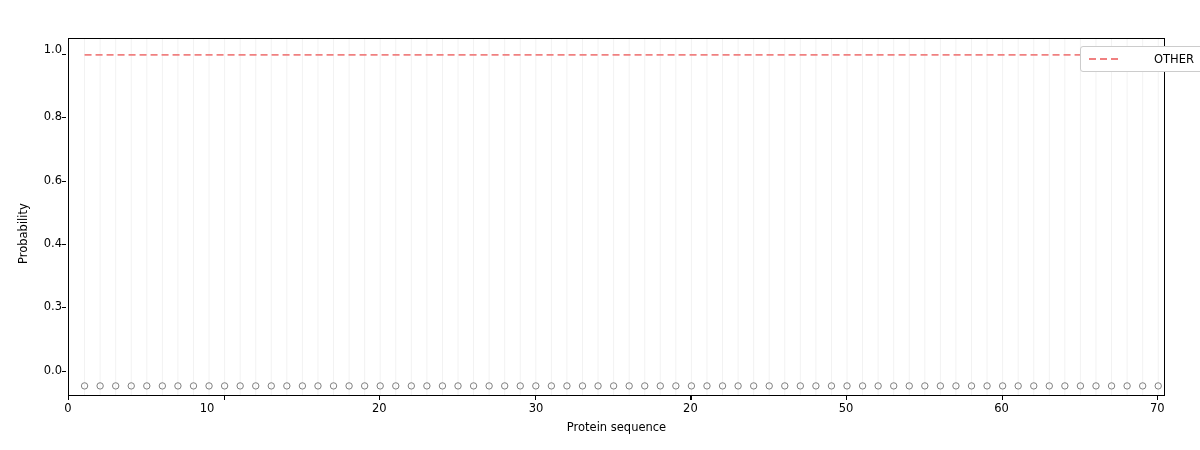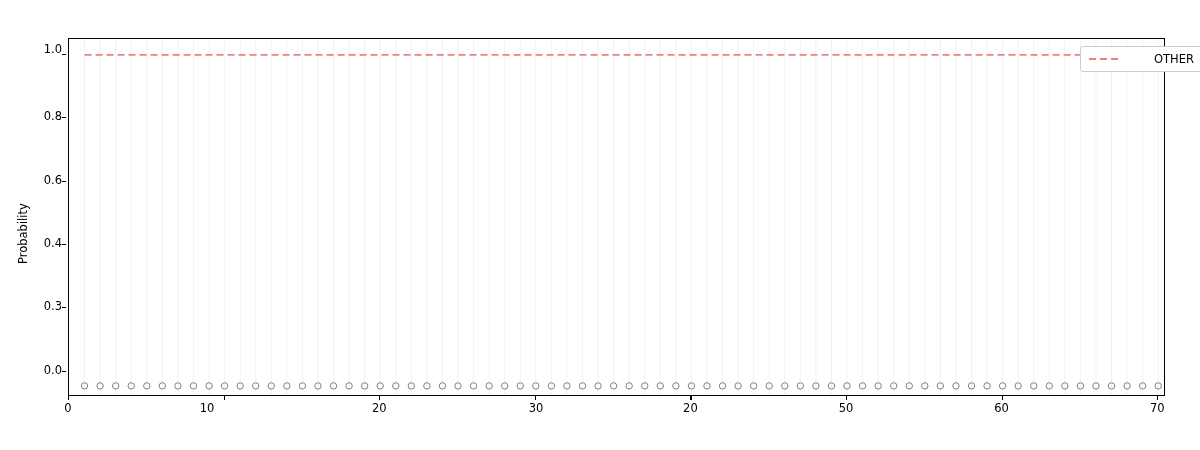--- a/index.html
+++ b/index.html
@@ -419,20 +419,21 @@
       <div class="x-tick-mark" style="left: 622.411px;"></div>
       <div class="x-tick-label" style="left: 622.411px;">20</div>
       <div class="x-tick-mark" style="left: 778.014px;"></div>
       <div class="x-tick-label" style="left: 778.014px;">50</div>
       <div class="x-tick-mark" style="left: 933.617px;"></div>
       <div class="x-tick-label" style="left: 933.617px;">60</div>
       <div class="x-tick-mark" style="left: 1089.22px;"></div>
       <div class="x-tick-label" style="left: 1089.22px;">70</div>
     </div>
 
+  <div id="x-axis-label">Protein sequence</div>
 
   <div id="legend">
     <svg id="legend-swatch" width="34" height="10">
         <line x1="1" x2="33" y1="5" y2="5" stroke="#f08080" stroke-width="1.8" stroke-dasharray="7,4"></line>
       </svg>
     <span id="legend-label">OTHER</span>
   </div>
 
 </div>
 

